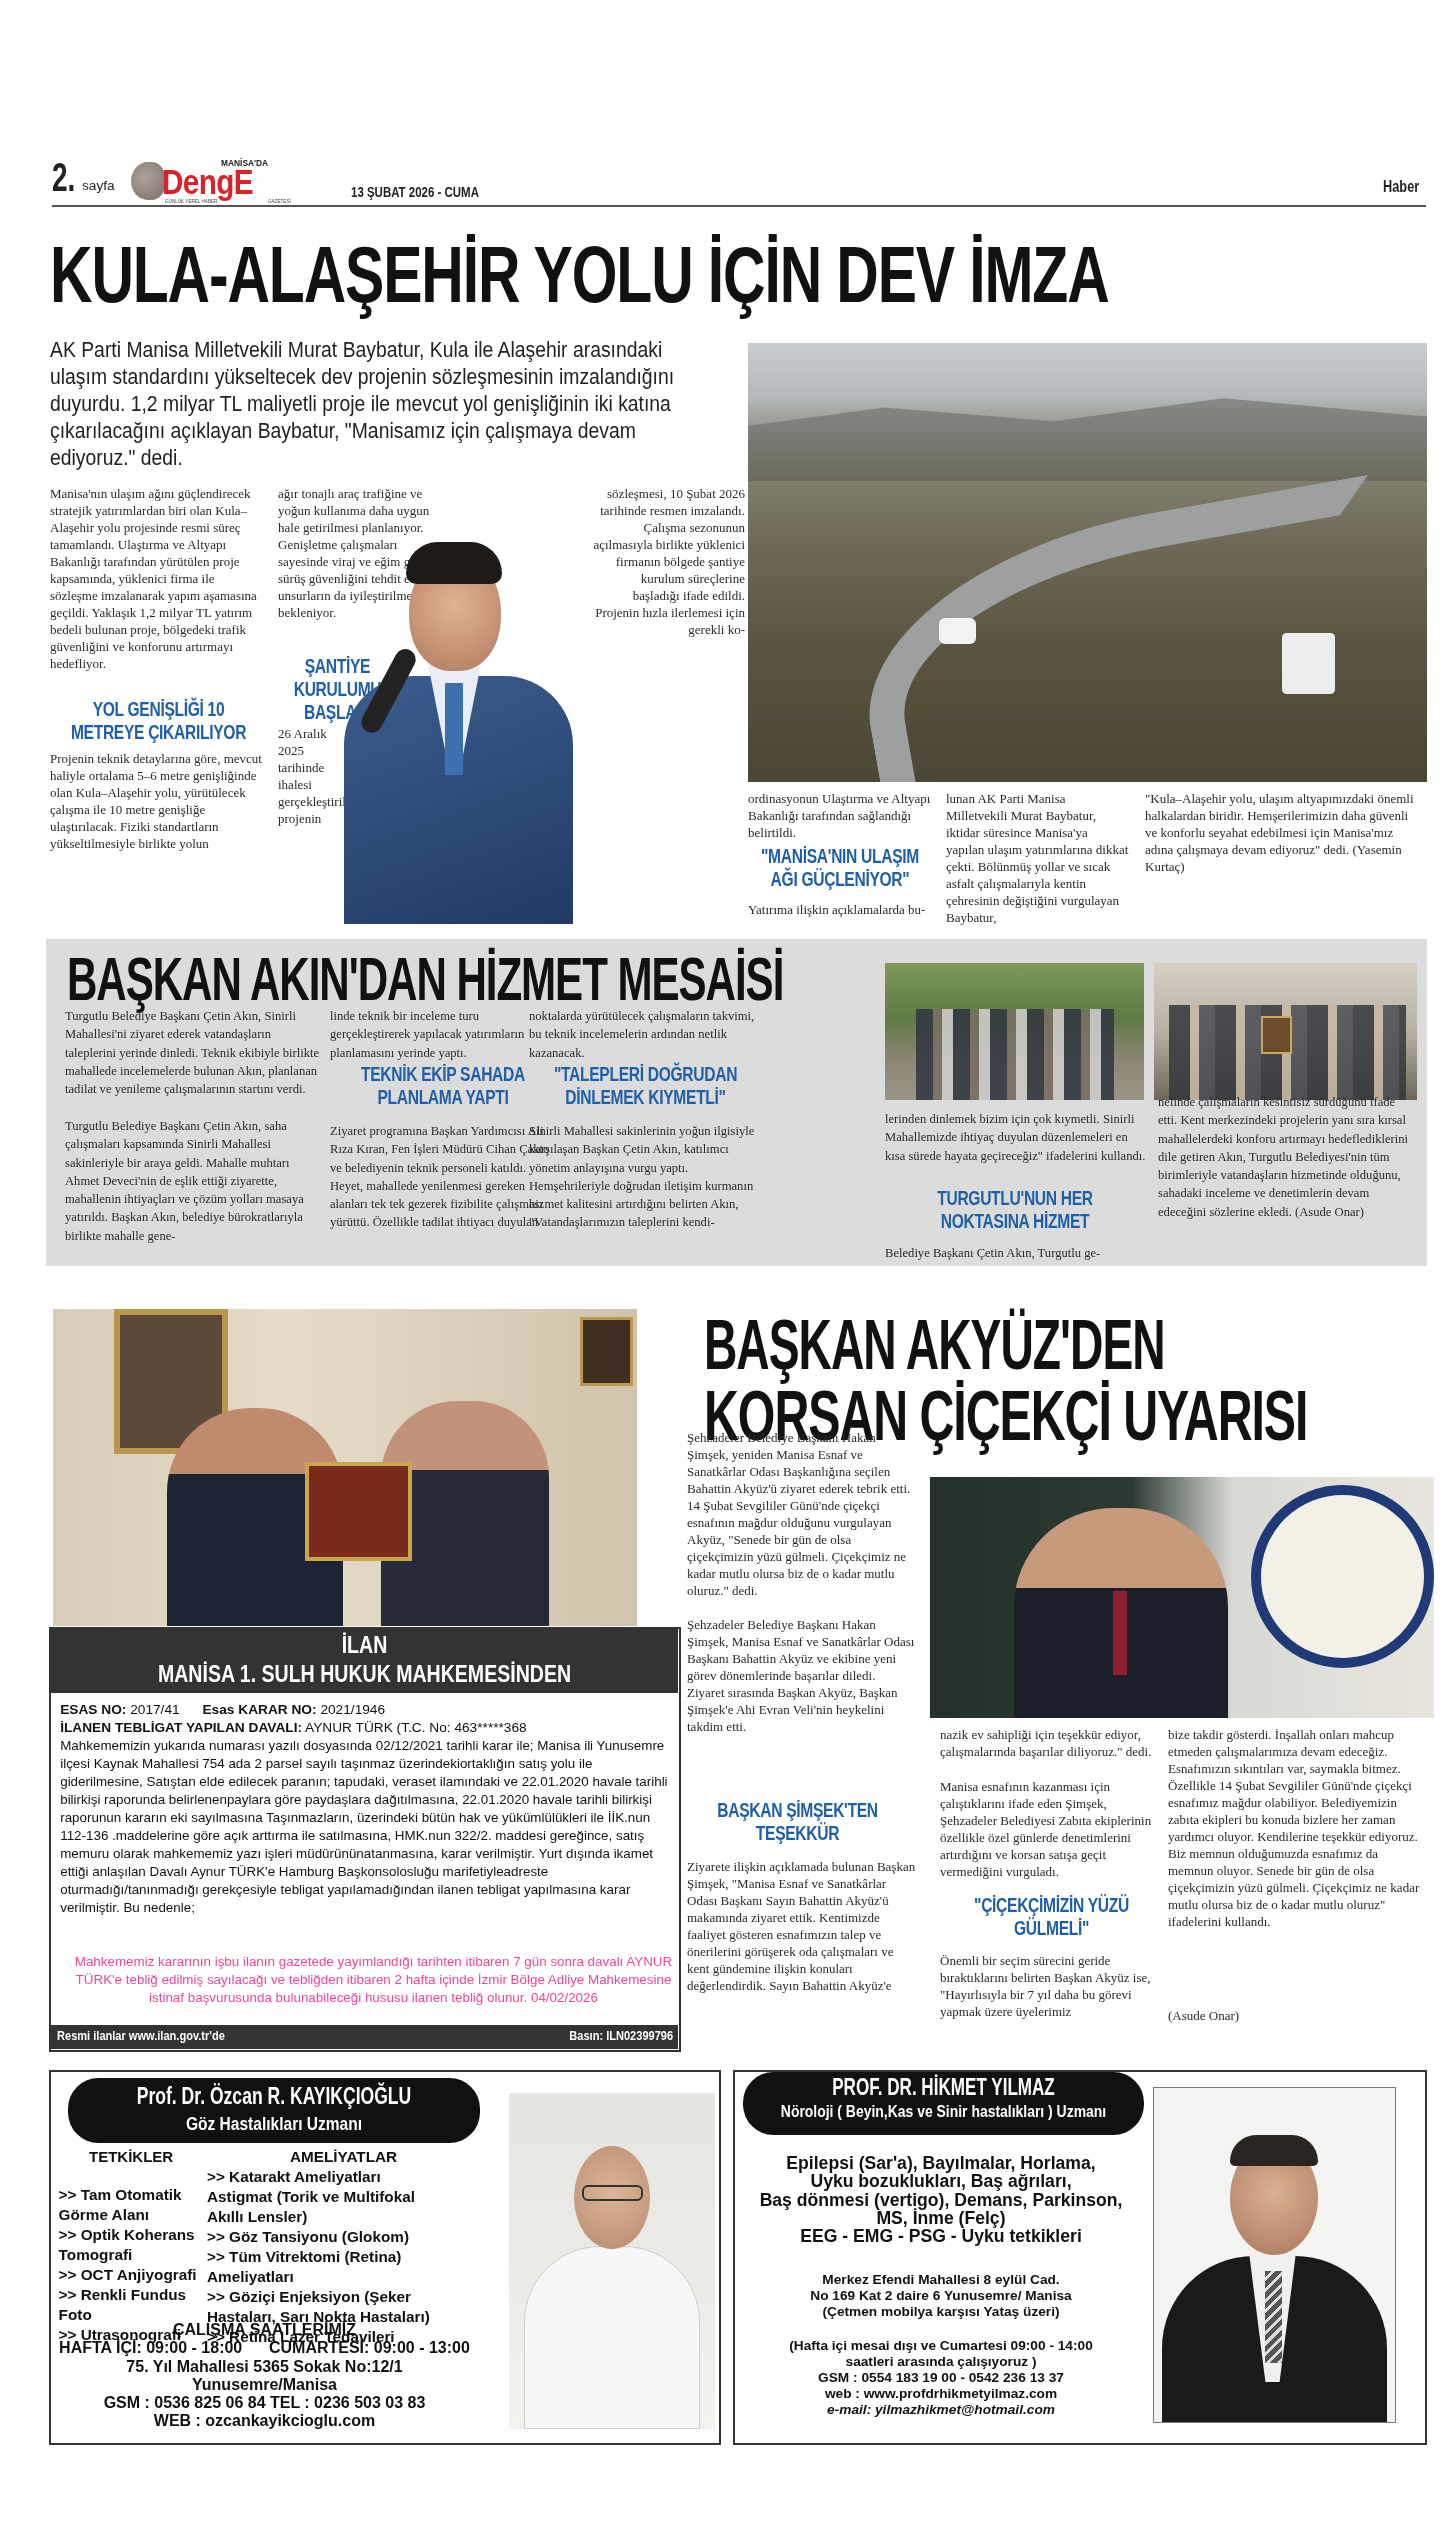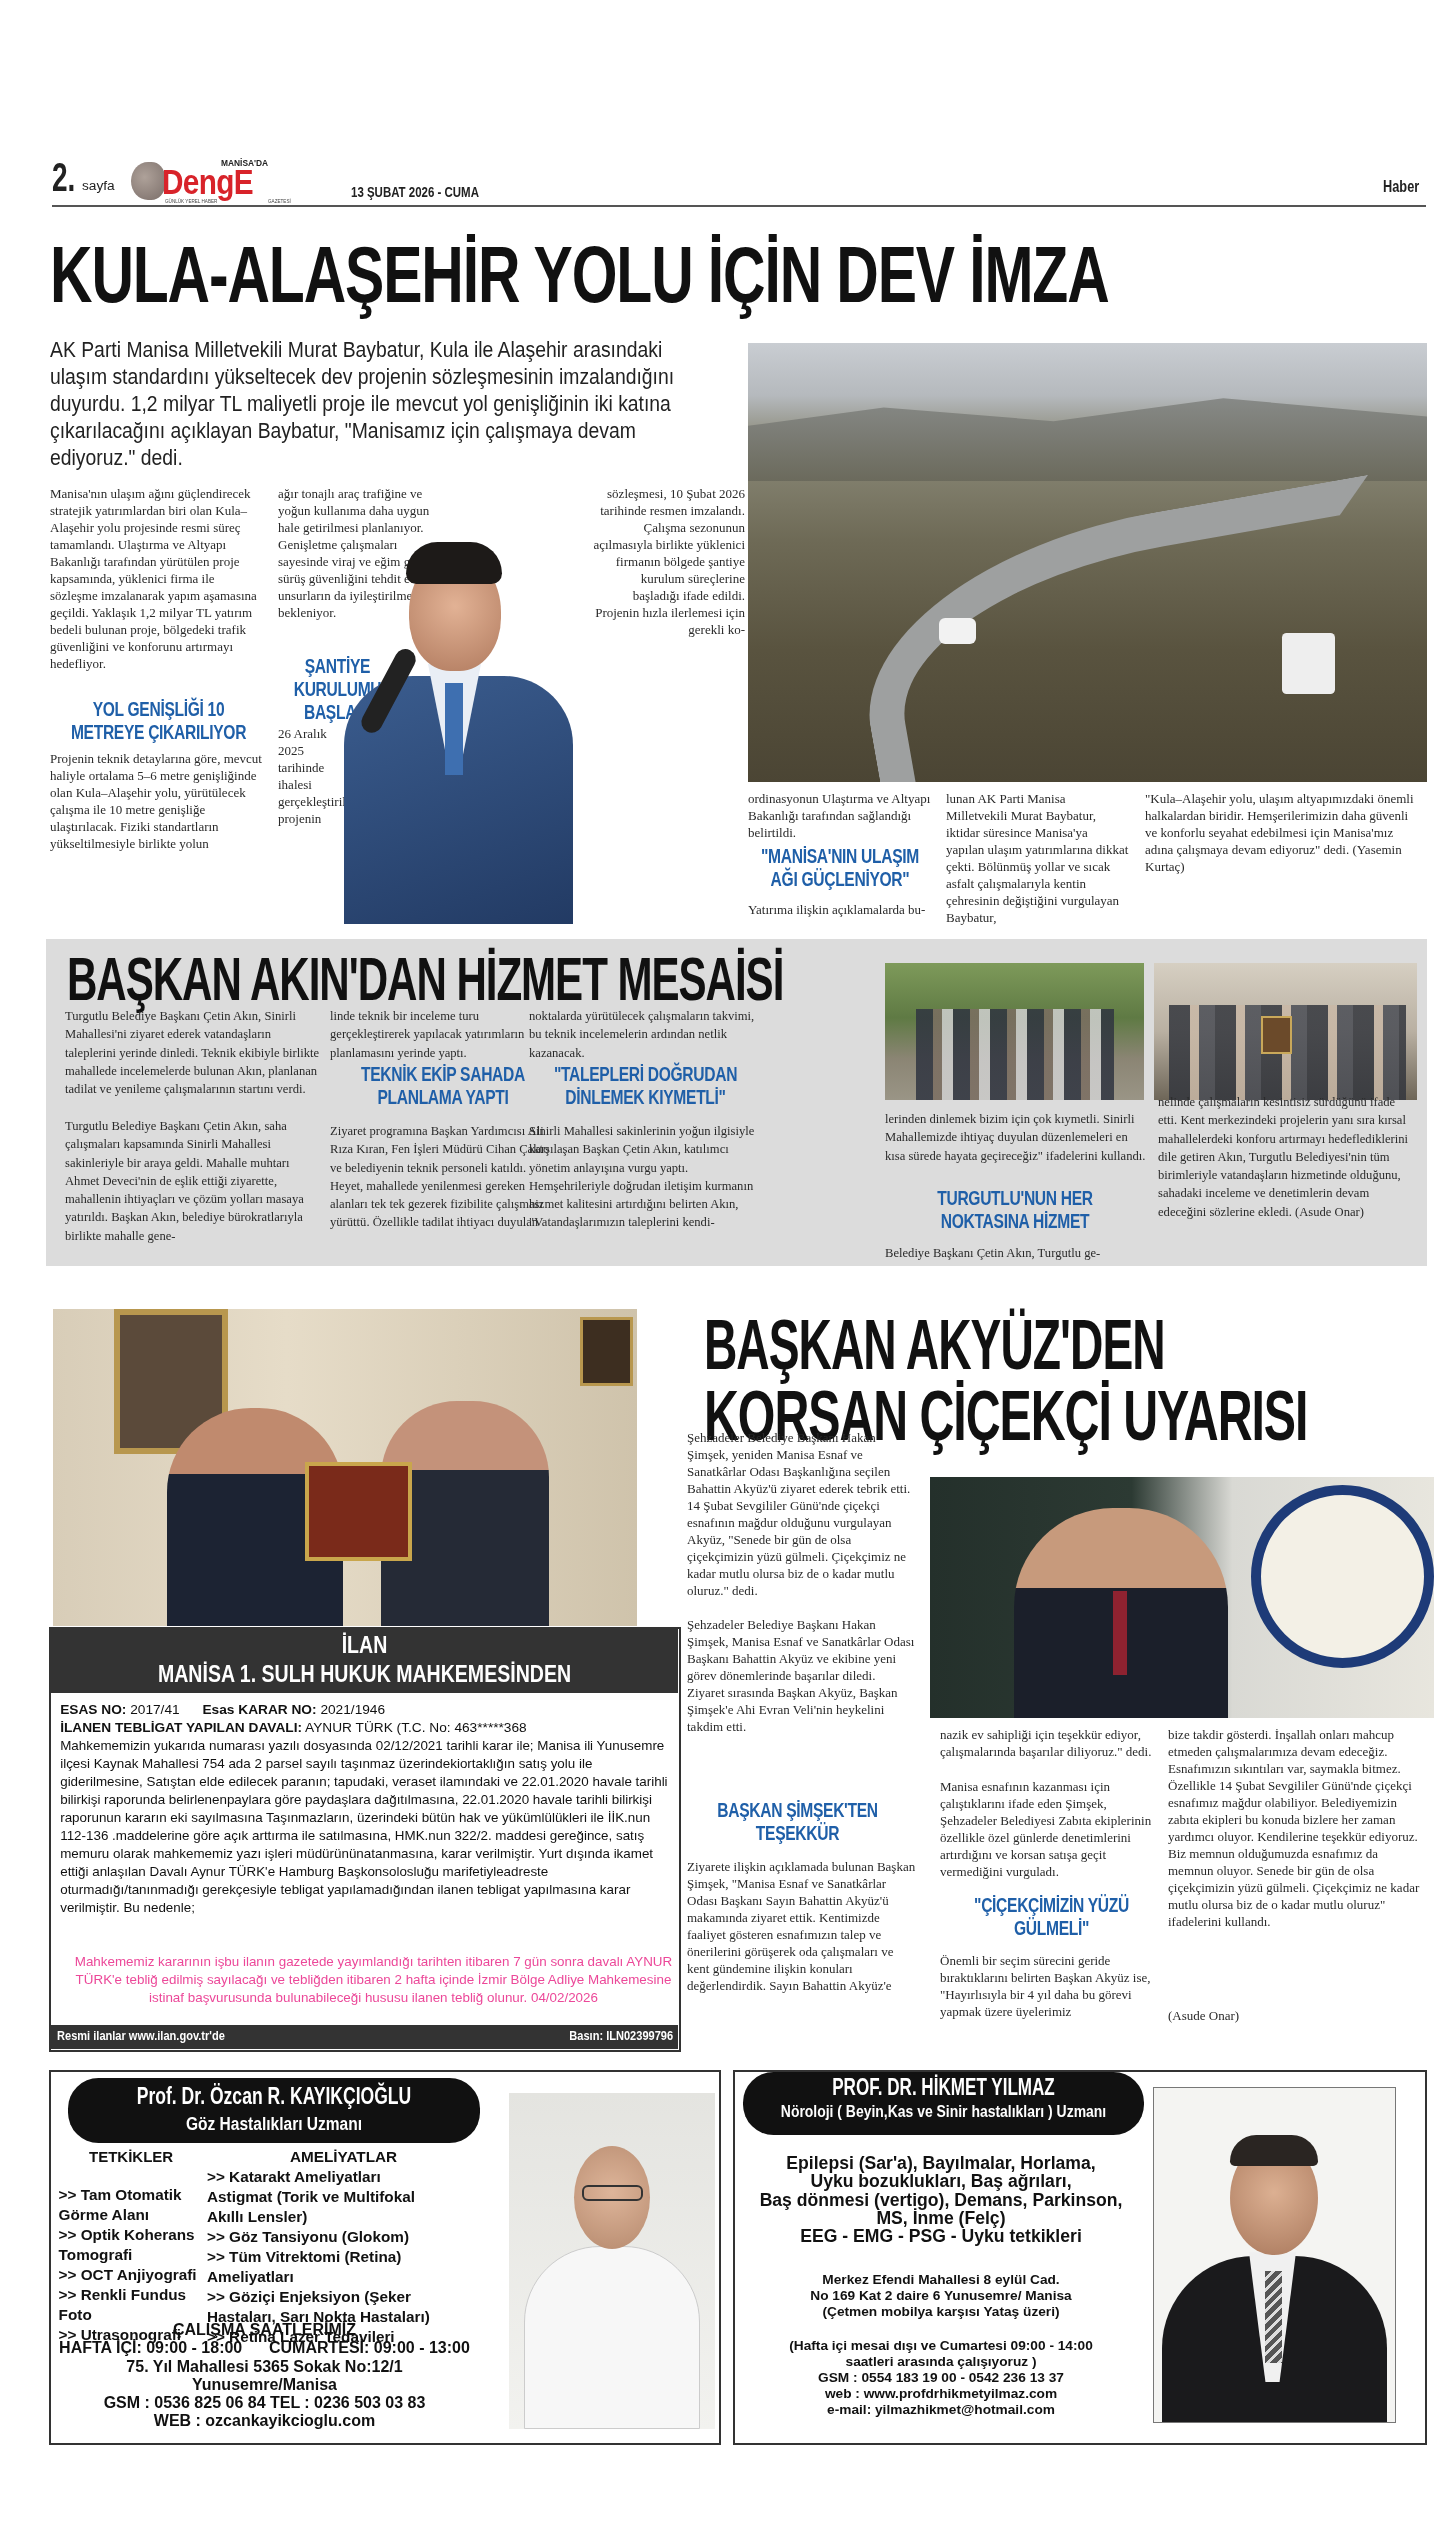--- a/index.html
+++ b/index.html
@@ -126,21 +126,21 @@
 
 <div class="photo" style="left:930px;top:1477px;width:504px;height:241px;background:linear-gradient(90deg,#24302b 0%,#2c3a33 40%,#d9d9d4 60%,#e8e6de 100%);">
   <div class="abs" style="left:321px;top:7.6px;width:183px;height:183px;border-radius:50%;border:10.7px solid #1e3b78;background:#f3f0e6;"></div>
   <div class="abs" style="left:84px;top:30.5px;width:214px;height:211px;background:linear-gradient(180deg,#c79a7c 0%,#c79a7c 38%,#1b1f2a 38%,#1b1f2a 100%);border-radius:99px 99px 0 0;"></div>
   <div class="abs" style="left:183px;top:114px;width:13.7px;height:84px;background:#8e2230;"></div>
 </div>
 
 <div class="abs serif" style="left:940px;top:1726px;width:223px;">nazik ev sahipliği için teşekkür ediyor, çalışmalarında başarılar diliyoruz." dedi.</div>
 <div class="abs serif" style="left:940px;top:1778px;width:223px;">Manisa esnafının kazanması için çalıştıklarını ifade eden Şimşek, Şehzadeler Belediyesi Zabıta ekiplerinin özellikle özel günlerde denetimlerini artırdığını ve korsan satışa geçit vermediğini vurguladı.</div>
 <div class="abs head-blue" style="left:939px;top:1894px;width:225px;">"ÇİÇEKÇİMİZİN YÜZÜ GÜLMELİ"</div>
-<div class="abs serif" style="left:940px;top:1952px;width:223px;">Önemli bir seçim sürecini geride bıraktıklarını belirten Başkan Akyüz ise, "Hayırlısıyla bir 4 yıl daha bu görevi yapmak üzere üyelerimiz</div>
+<div class="abs serif" style="left:940px;top:1952px;width:223px;">Önemli bir seçim sürecini geride bıraktıklarını belirten Başkan Akyüz ise, "Hayırlısıyla bir 7 yıl daha bu görevi yapmak üzere üyelerimiz</div>
 
 <div class="abs serif" style="left:1168px;top:1726px;width:252px;">bize takdir gösterdi. İnşallah onları mahcup etmeden çalışmalarımıza devam edeceğiz. Esnafımızın sıkıntıları var, saymakla bitmez. Özellikle 14 Şubat Sevgililer Günü'nde çiçekçi esnafımız mağdur olabiliyor. Belediyemizin zabıta ekipleri bu konuda bizlere her zaman yardımcı oluyor. Kendilerine teşekkür ediyoruz. Biz memnun olduğumuzda esnafımız da memnun oluyor. Senede bir gün de olsa çiçekçimizin yüzü gülmeli. Çiçekçimiz ne kadar mutlu olursa biz de o kadar mutlu oluruz" ifadelerini kullandı.</div>
 <div class="abs serif" style="left:1168px;top:2007px;width:252px;">(Asude Onar)</div>
 
 <div class="abs" style="left:49px;top:1627px;width:632px;height:425px;border:2.3px solid #333;background:#fff;">
   <div class="abs" style="left:0;top:0;width:627px;height:64px;background:#333;"></div>
   <div class="abs sans" style="left:0;top:1.5px;width:627px;text-align:center;color:#fff;font-weight:700;font-size:23px;line-height:29px;transform:scaleX(0.85);">İLAN</div>
   <div class="abs sans" style="left:0;top:30.5px;width:627px;text-align:center;color:#fff;font-weight:700;font-size:23px;line-height:29px;transform:scaleX(0.85);">MANİSA 1. SULH HUKUK MAHKEMESİNDEN</div>
 
   <div class="abs sans" style="left:9.2px;top:72px;width:611px;font-size:13.7px;line-height:18.3px;color:#111;">
@@ -213,21 +213,21 @@
   <div class="abs" style="left:0;top:200px;width:412px;text-align:center;">
     <div class="ad-text" style="font-size:13.7px;line-height:16px;">Merkez Efendi Mahallesi 8 eylül Cad.</div>
     <div class="ad-text" style="font-size:13.7px;line-height:16px;">No 169 Kat 2 daire 6 Yunusemre/ Manisa</div>
     <div class="ad-text" style="font-size:13.7px;line-height:16px;">(Çetmen mobilya karşısı Yataş üzeri)</div>
   </div>
   <div class="abs" style="left:0;top:266px;width:412px;text-align:center;">
     <div class="ad-text" style="font-size:13.7px;line-height:16px;">(Hafta içi mesai dışı ve Cumartesi 09:00 - 14:00</div>
     <div class="ad-text" style="font-size:13.7px;line-height:16px;">saatleri arasında çalışıyoruz )</div>
     <div class="ad-text" style="font-size:13.7px;line-height:16px;">GSM : 0554 183 19 00 - 0542 236 13 37</div>
     <div class="ad-text" style="font-size:13.7px;line-height:16px;">web : www.profdrhikmetyilmaz.com</div>
-    <div class="ad-text" style="font-size:13.7px;line-height:16px;">e-mail: yilmazhikmet@hotmail.com</div>
+    <div class="ad-text" style="font-size:13.7px;line-height:16px;font-style:italic;">e-mail: yilmazhikmet@hotmail.com</div>
   </div>
 
   <div class="photo" style="left:418px;top:15.3px;width:243px;height:336px;background:#f4f4f2;border:1.5px solid #777;">
     <div class="abs" style="left:7.6px;top:168px;width:225px;height:168px;background:#1a1a1c;border-radius:92px 92px 0 0;"></div>
     <div class="abs" style="left:95px;top:164px;width:47px;height:130px;background:#f0f0f0;clip-path:polygon(0 0,100% 0,65% 100%,35% 100%);"></div>
     <div class="abs" style="left:111px;top:183px;width:17px;height:92px;background:repeating-linear-gradient(135deg,#555 0 4.6px,#ddd 4.6px 7.6px);"></div>
     <div class="abs" style="left:76px;top:53px;width:88px;height:114px;background:radial-gradient(circle at 50% 45%,#dcb092,#a9785c);border-radius:50%;"></div>
     <div class="abs" style="left:76px;top:47px;width:88px;height:30.5px;background:#2a2522;border-radius:42px 42px 7.6px 7.6px;"></div>
   </div>
 </div>

